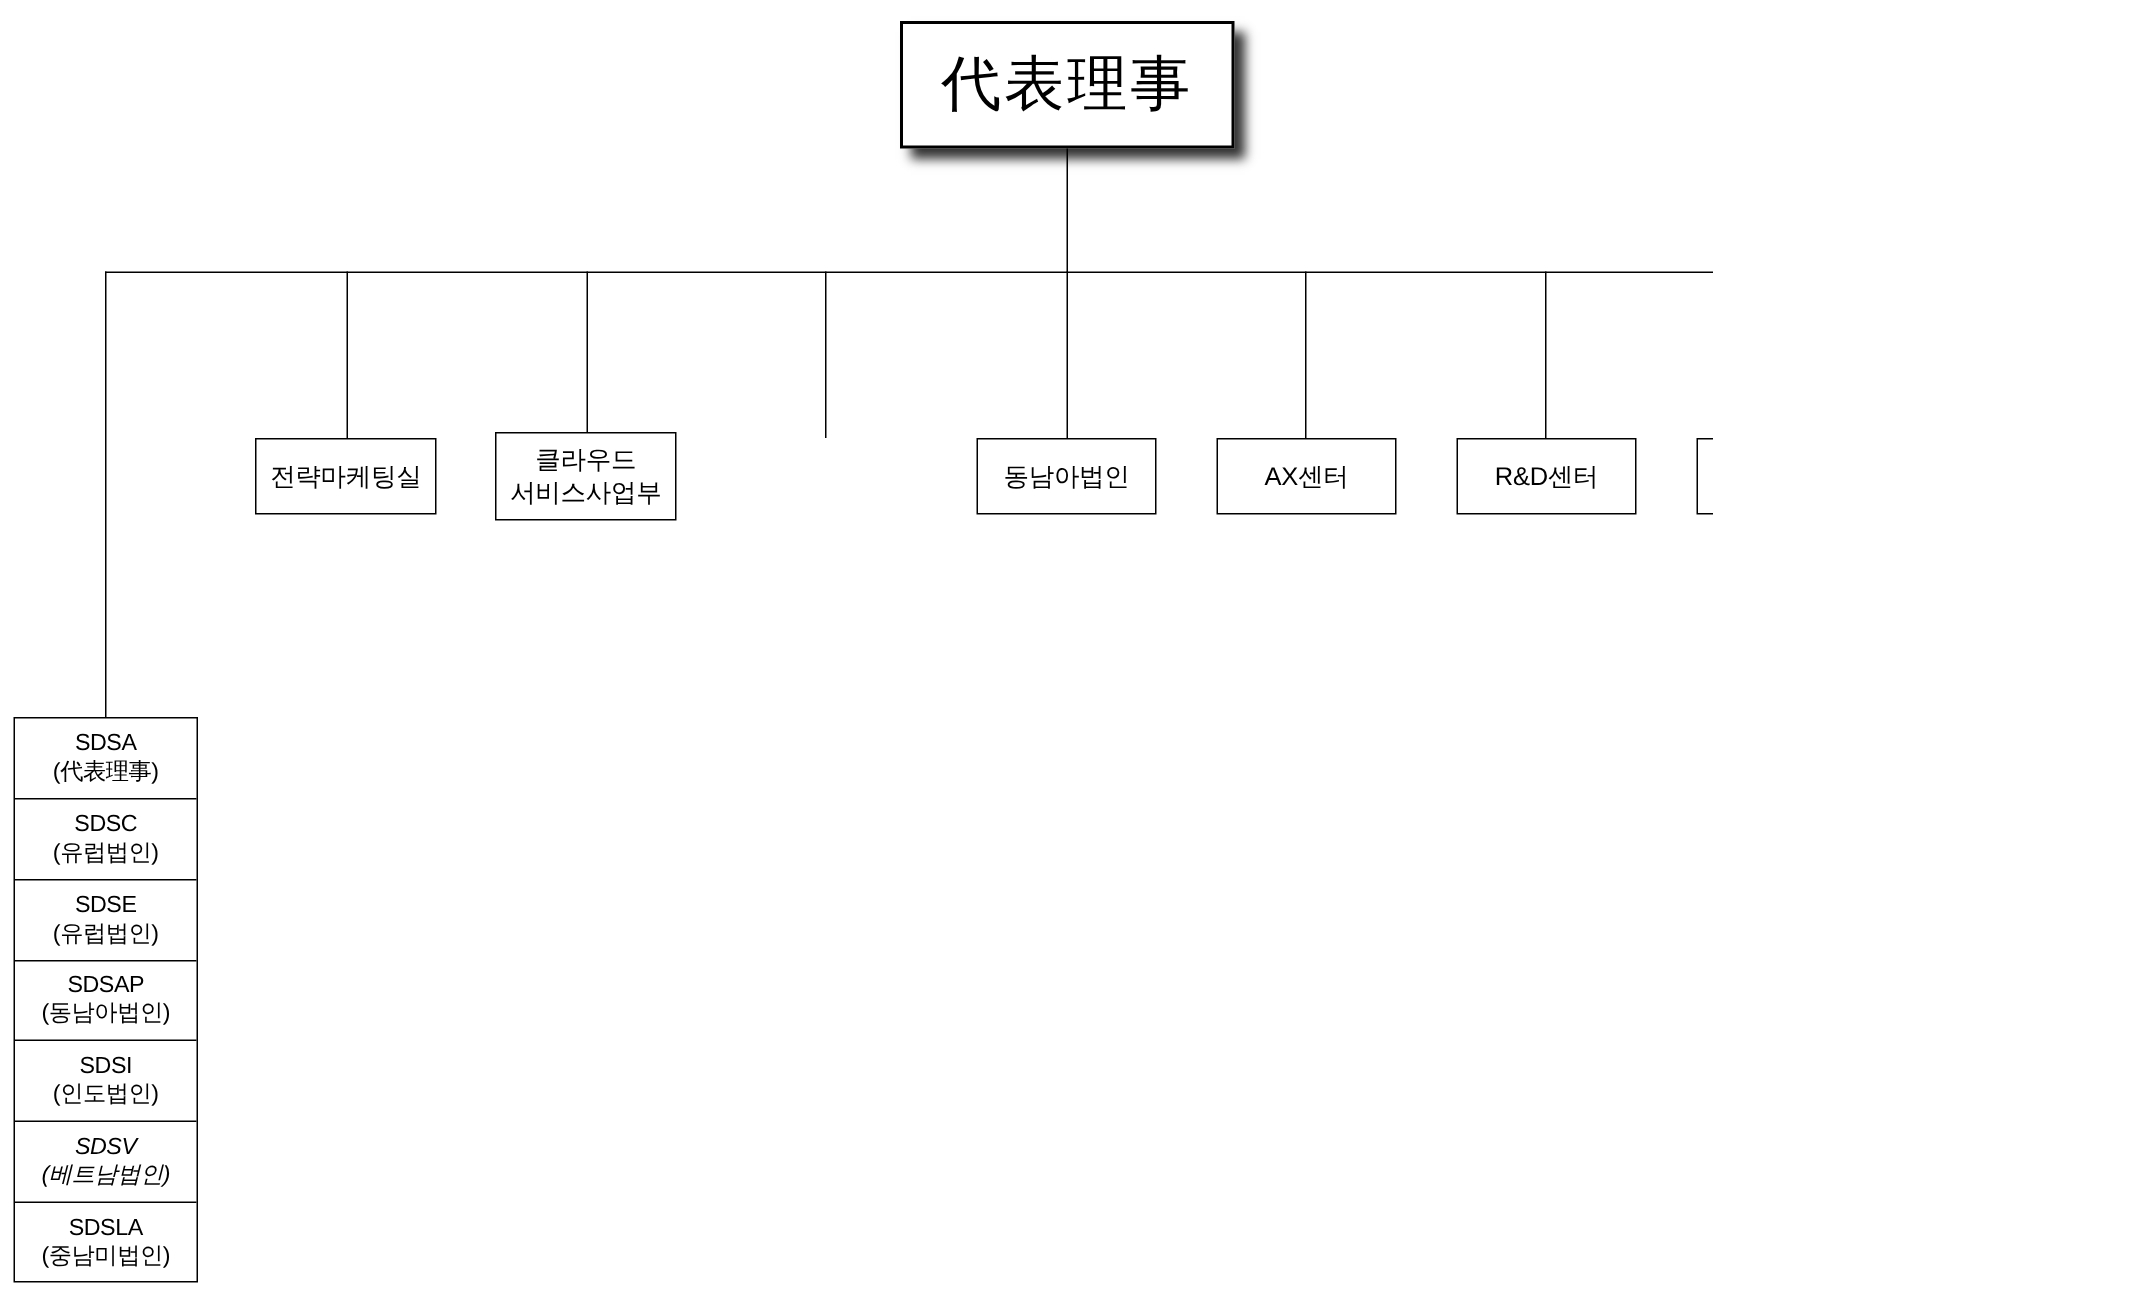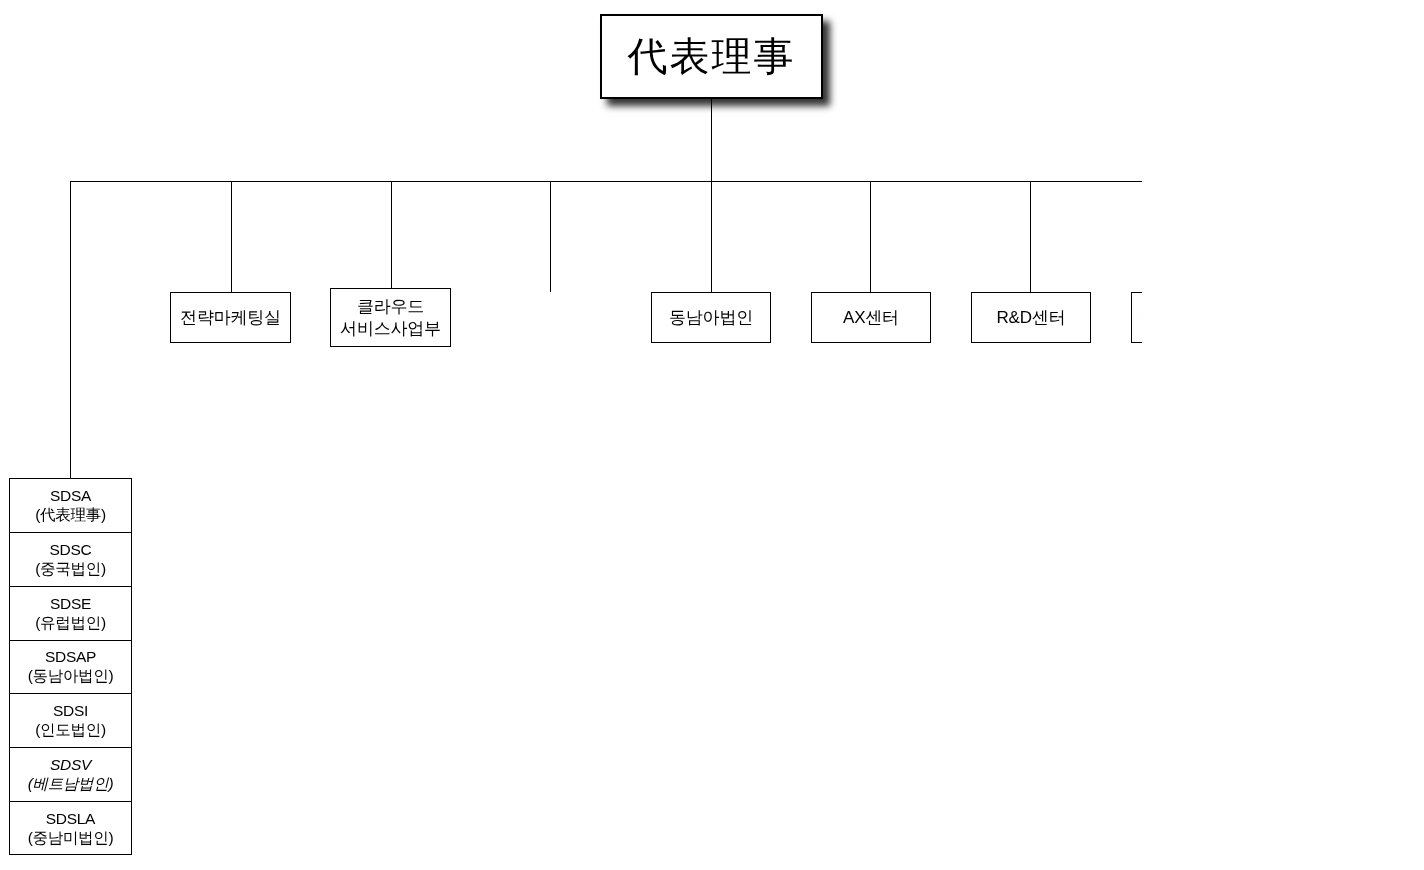--- a/index.html
+++ b/index.html
@@ -111,21 +111,21 @@
   <div class="node" style="left:811px; top:292px; width:120px; height:51px;">AX센터</div>
 
   <div class="node" style="left:971px; top:292px; width:120px; height:51px;">R&amp;D센터</div>
 
   <div class="node" style="left:1131px; top:292px; width:120px; height:51px;">경영지원담당</div>
 
   <div class="stack left" style="left:9px; top:478px; width:123px; height:377px;">
     <div class="cell" style="height:54px;">SDSA
 (代表理事)</div>
     <div class="cell" style="height:54px;">SDSC
-(중국법인)</div>
+(유럽법인)</div>
     <div class="cell" style="height:54px;">SDSE
 (유럽법인)</div>
     <div class="cell" style="height:53px;">SDSAP
 (동남아법인)</div>
     <div class="cell" style="height:54px;">SDSI
 (인도법인)</div>
     <div class="cell" style="height:54px;font-style:italic;">SDSV
 (베트남법인)</div>
     <div class="cell" style="height:54px;text-align:center;">SDSLA
 (중남미법인)</div>

